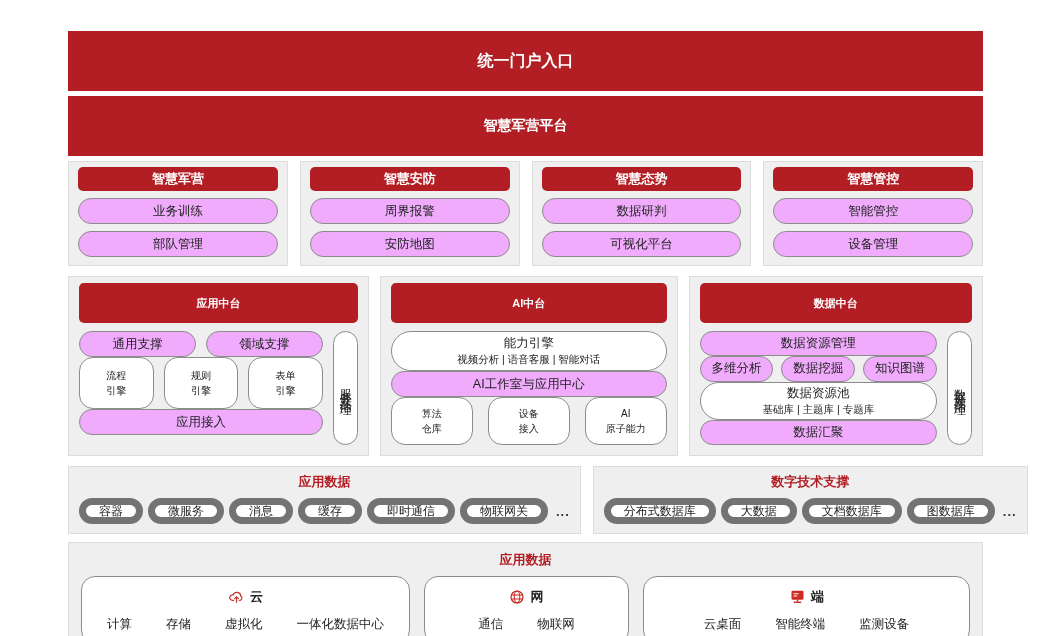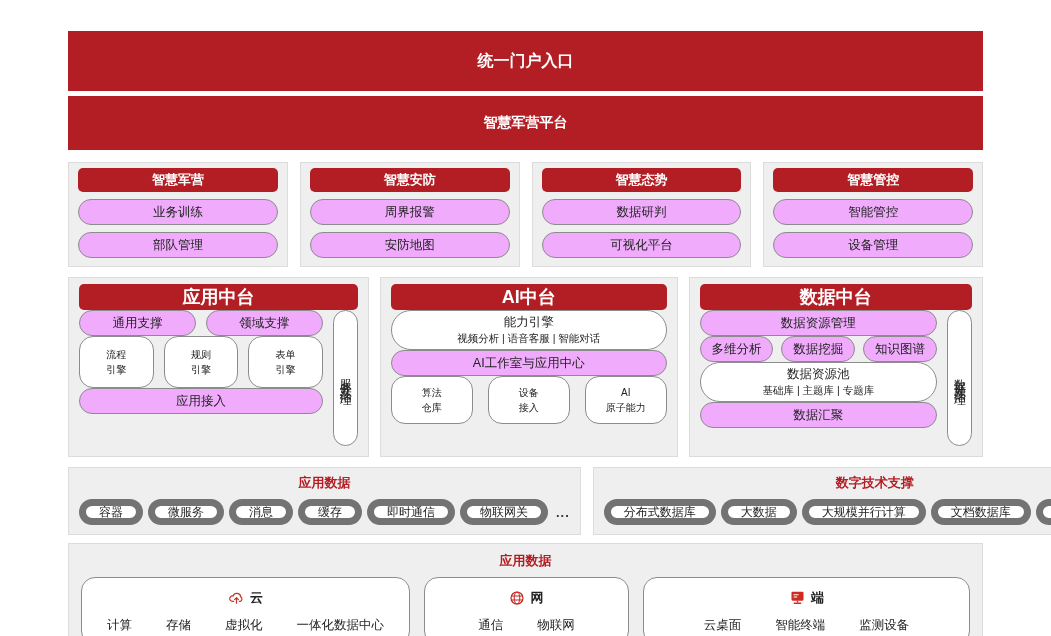--- a/index.html
+++ b/index.html
@@ -9,21 +9,21 @@
     font-family:"Liberation Sans","DejaVu Sans",sans-serif; color:#222;
     overflow:hidden;
   }
   .content { position:absolute; left:68px; top:31px; width:915px; }
 
   .banner {
     background:#b21e24; color:#fff; font-weight:bold;
     display:flex; align-items:center; justify-content:center;
   }
   .banner1 { height:60px; font-size:16px; margin-bottom:5px; }
-  .banner2 { height:54px; font-size:14px; margin-bottom:12px; }
+  .banner2 { height:60px; font-size:14px; margin-bottom:5px; }
 
   .panel { background:#efefef; border:1px solid #dcdcdc; }
 
   
   .cols-row { display:flex; gap:12px; margin-bottom:10px; }
   .col-panel { flex:1; padding:5px 9px 8px; display:flex; flex-direction:column; gap:7px; }
   .red-hd {
     background:#b21e24; color:#fff; font-weight:bold; font-size:13px;
     height:24px; border-radius:5px;
     display:flex; align-items:center; justify-content:center;
@@ -33,21 +33,21 @@
     height:26px; display:flex; align-items:center; justify-content:center;
     font-size:12.5px; color:#222;
   }
 
   
   .mid-row { display:flex; gap:11px; margin-bottom:10px; height:180px; }
   .mid-panel { padding:6px 10px 10px; display:flex; flex-direction:column; }
   .mid-app  { flex:300 1 0; }
   .mid-data { flex:293 1 0; }
   .mid-ai   { flex:297 1 0; }
-  .mid-hd { height:26px; font-size:18px; border-radius:5px; }
+  .mid-hd { height:40px; font-size:11px; margin-bottom:8px; border-radius:5px; }
   .mid-body { flex:1; display:flex; gap:10px; min-height:0; }
   .mid-main { flex:1; display:flex; flex-direction:column; justify-content:flex-start; min-width:0; }
   .vpill {
     width:25px; background:#fff; border:1px solid #8c8c8c; border-radius:14px;
     writing-mode:vertical-lr; text-orientation:upright;
     display:flex; align-items:center; justify-content:center;
     font-size:12px; letter-spacing:3px; color:#222; padding:6px 0;
   }
   .hrow { display:flex; gap:10px; }
   .hrow > * { flex:1; }
@@ -202,21 +202,20 @@
           <div class="pill-sm">即时通信</div>
           <div class="pill-sm">物联网关</div>
           <span class="more">...</span>
         </div>
       </div>
       <div class="panel support-panel">
         <div class="red-title">数字技术支撑</div>
         <div class="pill-row">
           <div class="pill-sm">分布式数据库</div>
           <div class="pill-sm">大数据</div>
-          <div class="pill-sm">大规模并行计算</div>
           <div class="pill-sm">文档数据库</div>
           <div class="pill-sm">图数据库</div>
           <span class="more">...</span>
         </div>
       </div>
     </div>
 
     <div class="panel infra-panel">
       <div class="red-title">应用数据</div>
       <div class="infra-groups">

